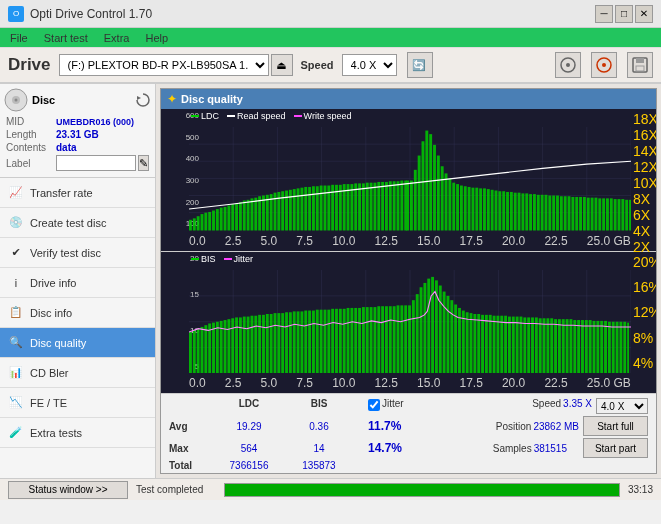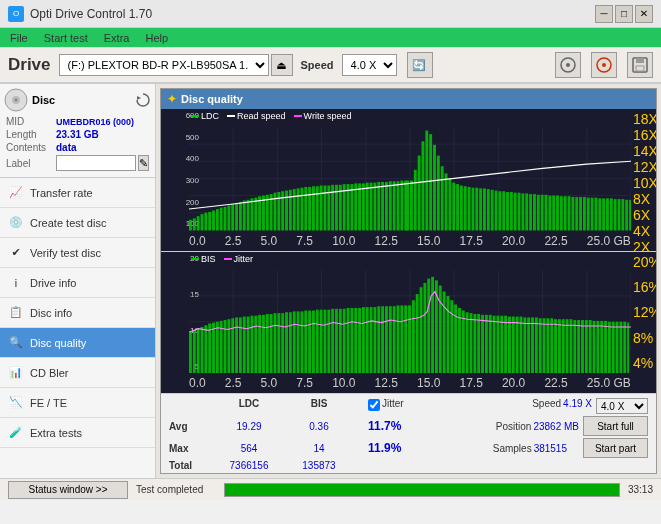--- a/index.html
+++ b/index.html
@@ -631,21 +631,21 @@
             <div style="flex:1">
 
               <div style="display:flex; margin-bottom:2px; margin-left:45px">
                 <span class="stats-col">LDC</span>
                 <span class="stats-col">BIS</span>
                 <span style="width:14px"></span>
                 <input type="checkbox" checked="" style="width: 12px; height: 12px; margin-top: 1px;">
                 <span class="jitter-label" style="margin-left:2px">Jitter</span>
                 <span style="flex:1"></span>
                 <span class="speed-info-label" style="margin-right:2px">Speed</span>
-                <span class="speed-info-value" style="margin-right:4px">4.19 X</span>
+                <span class="speed-info-value" style="margin-right:4px">3.35 X</span>
                 <select style="width:52px;height:16px;font-size:10px;border:1px solid #999;">
                   <option>4.0 X</option>
                 </select>
               </div>
 
               <div style="display:flex; margin-bottom:2px; align-items:center">
                 <span class="stats-label-col">Avg</span>
                 <span class="stats-value">19.29</span>
                 <span class="stats-value">0.36</span>
                 <span style="width:14px"></span>
@@ -654,21 +654,21 @@
                 <span class="speed-info-label" style="margin-right:2px">Position</span>
                 <span class="speed-info-value" style="margin-right:4px">23862 MB</span>
                 <button class="start-full-btn">Start full</button>
               </div>
 
               <div style="display:flex; margin-bottom:2px; align-items:center">
                 <span class="stats-label-col">Max</span>
                 <span class="stats-value">564</span>
                 <span class="stats-value">14</span>
                 <span style="width:14px"></span>
-                <span class="jitter-value" style="width:50px">11.9%</span>
+                <span class="jitter-value" style="width:50px">14.7%</span>
                 <span style="flex:1"></span>
                 <span class="speed-info-label" style="margin-right:2px">Samples</span>
                 <span class="speed-info-value" style="margin-right:16px">381515</span>
                 <button class="start-full-btn">Start part</button>
               </div>
 
               <div style="display:flex; margin-bottom:19px; align-items:center">
                 <span class="stats-label-col">Total</span>
                 <span class="stats-value">7366156</span>
                 <span class="stats-value">135873</span>

